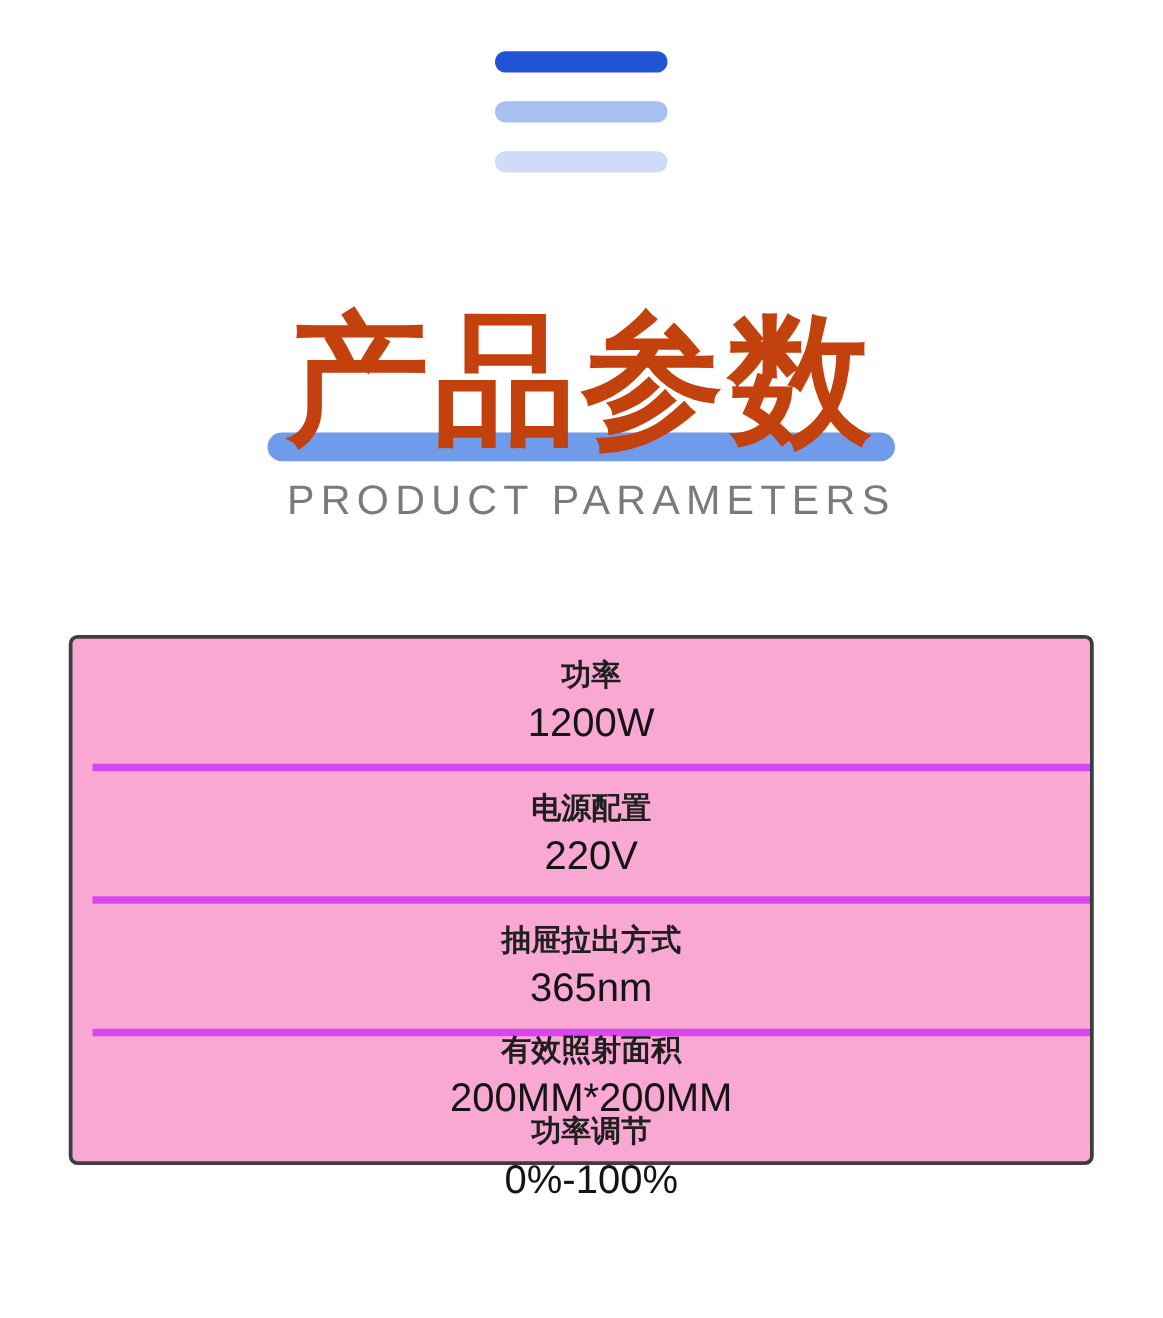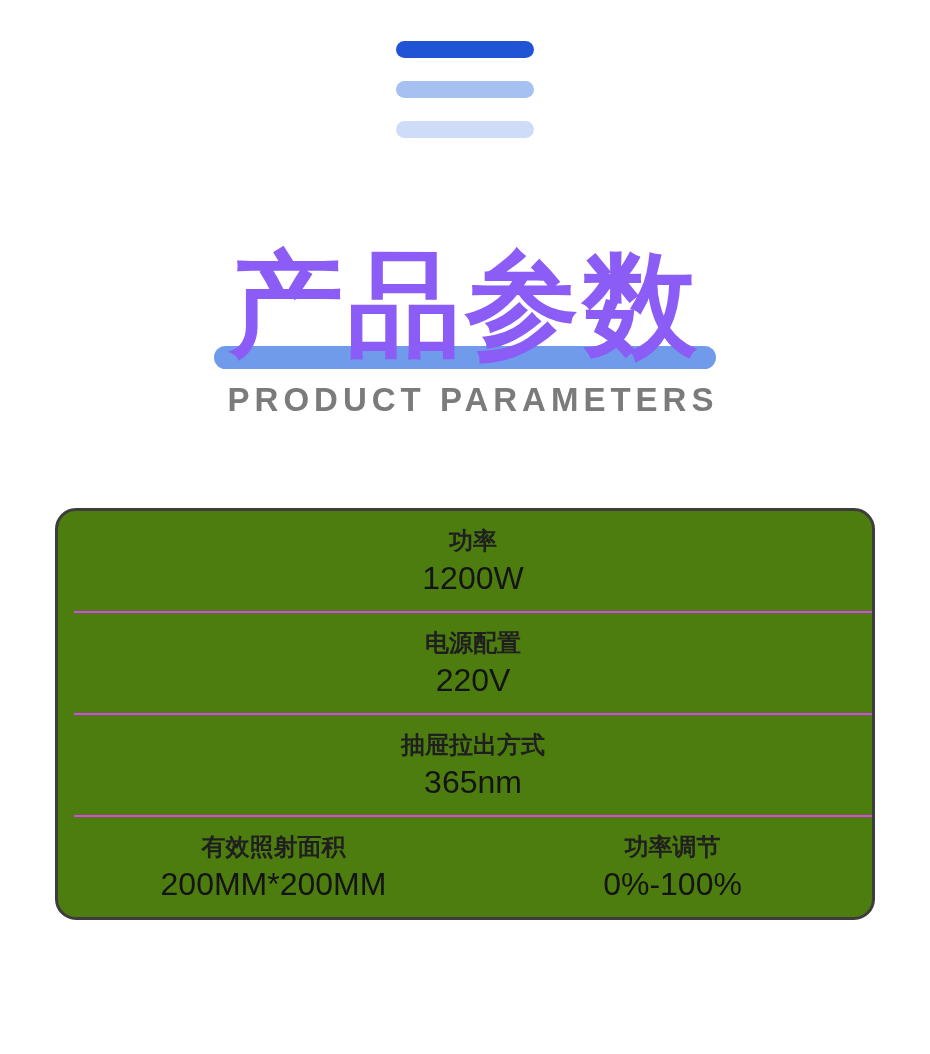--- a/index.html
+++ b/index.html
@@ -40,21 +40,21 @@
     text-align: center;
   }
   .page-title {
     position: relative;
     display: inline-block;
     margin: 0;
     font-size: 114px;
     font-weight: 900;
     letter-spacing: 4px;
     line-height: 1.04;
-    color: #8b5cf6;
+    color: #c2410c;
     white-space: nowrap;
   }
   .page-title .title-text {
     position: relative;
     z-index: 1;
   }
   .title-underline {
     position: absolute;
     z-index: 0;
     left: 50%;
@@ -62,44 +62,45 @@
     bottom: -4px;
     width: 502px;
     height: 23px;
     border-radius: 12px;
     background: #6f9bea;
   }
   .page-subtitle {
     margin: 16px 0 0 0;
     text-align: center;
     font-size: 33px;
-    font-weight: 700;
+    font-weight: 400;
     letter-spacing: 5px;
     color: #7b7b7b;
     padding-left: 16px;
   }
 
   
   .spec-table {
     position: absolute;
     left: 55px;
     top: 508px;
     width: 820px;
     border: 3px solid #3d3d3d;
-    border-radius: 21px;
-    background: #4d7c0f;
+    border-radius: 7px;
+    background: #f9a8d4;
     box-sizing: border-box;
     padding-left: 16px;
   }
   .spec-row {
     display: flex;
     height: 100px;
   }
   .spec-row + .spec-row {
-    border-top: 2px solid #d946ef;
+    border-top: 6px solid #d946ef;
+    flex-direction: column;
   }
   .spec-cell {
     flex: 1 1 50%;
     display: flex;
     flex-direction: column;
     align-items: center;
     justify-content: center;
     gap: 9px;
   }
   .spec-label {

